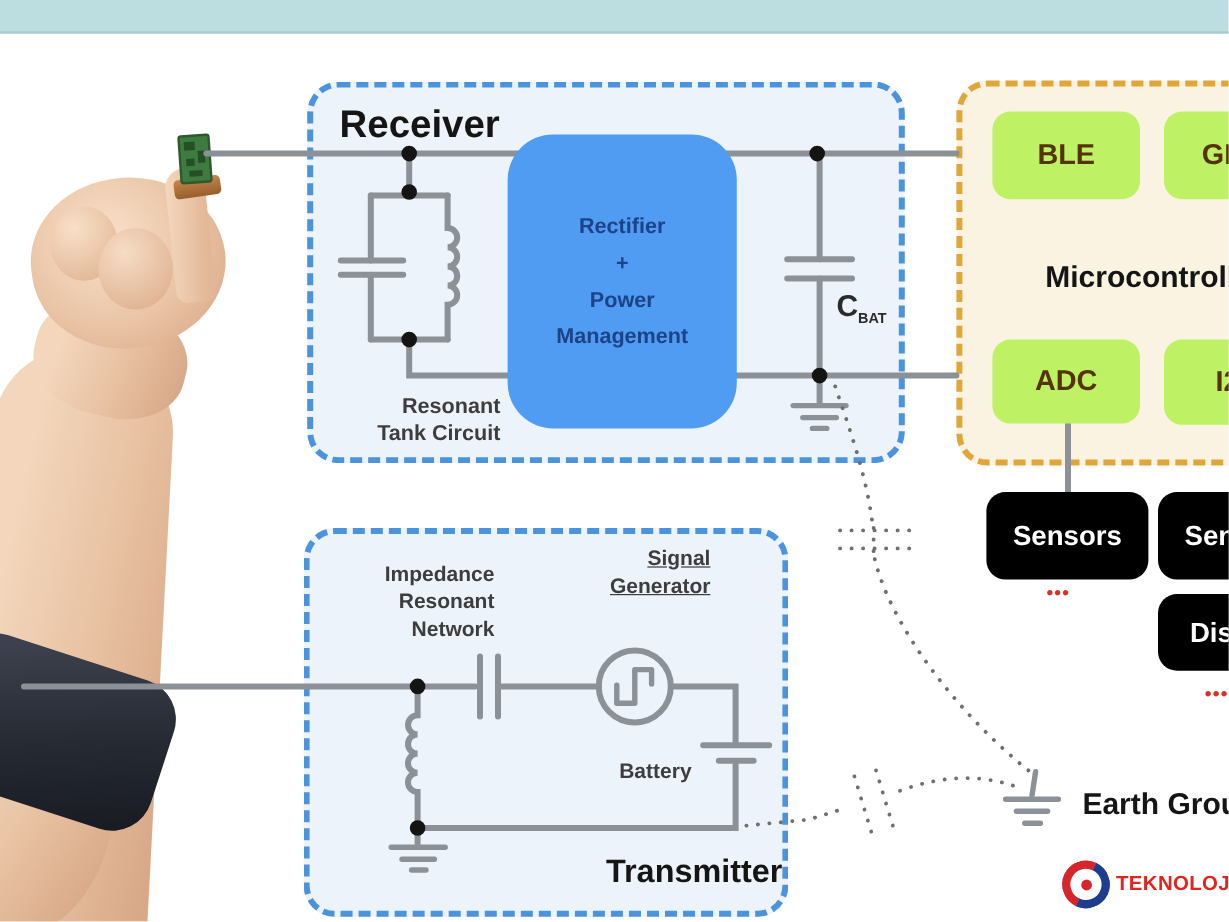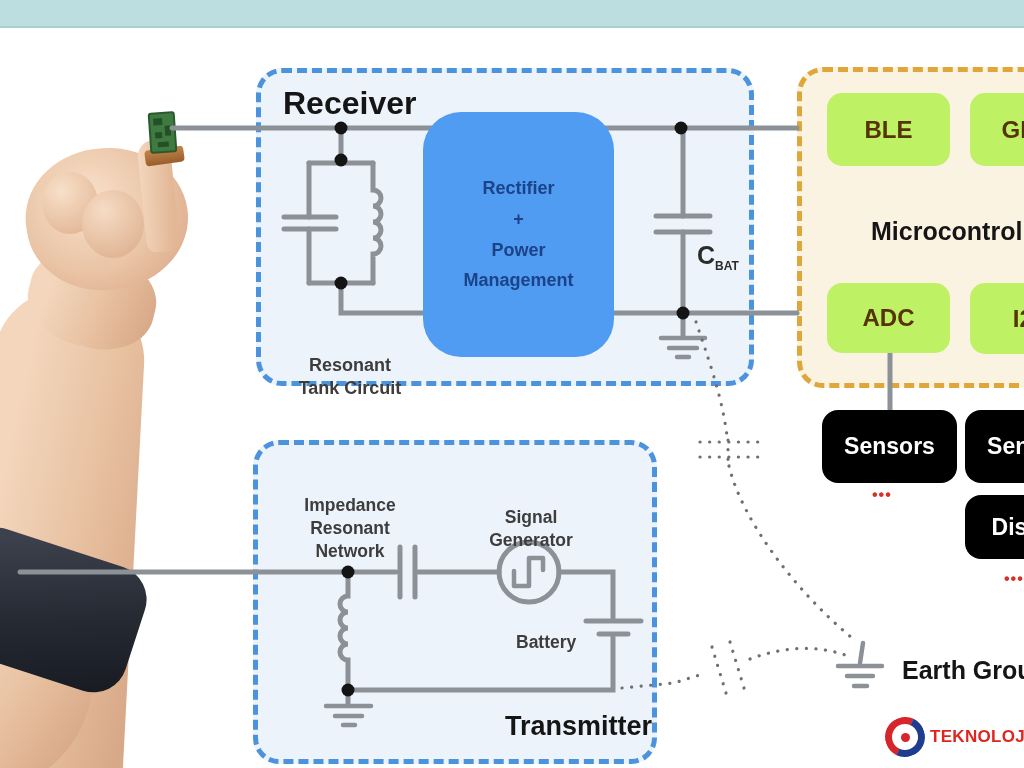--- a/index.html
+++ b/index.html
@@ -55,24 +55,24 @@
   #ellipsis-1{left:872px;top:486px;}
   #ellipsis-2{left:1004px;top:570px;}
 
   
   .lbl{position:absolute;z-index:3;color:#3d3d3d;}
   .title{font-weight:700;color:#151515;white-space:nowrap;}
   #receiver-title{left:283px;top:85px;font-size:32px;}
   #tx-title{left:505px;top:711px;font-size:27px;}
   #mcu-title{left:871px;top:217px;font-size:25px;}
   #earth-label{left:902px;top:656px;font-size:25px;}
-  .multiline{text-align:center;font-weight:600;font-size:18px;line-height:1.3;margin-top:27px;}
+  .multiline{text-align:right;font-weight:600;font-size:18px;line-height:1.3;}
   #tank-label{left:283px;top:327px;width:134px;}
   #impedance-label{left:288px;top:467px;width:124px;font-size:17.5px;}
-  #signal-label{left:470px;top:479px;width:122px;font-size:17.5px;}
+  #signal-label{left:470px;top:454px;width:122px;font-size:17.5px;text-decoration:underline;}
   #battery-label{left:516px;top:632px;font-size:17.5px;font-weight:700;}
   #cbat-label{left:697px;top:241px;color:#2b2b2b;font-weight:600;font-size:25px;}
   #cbat-label sub{font-size:12px;font-weight:700;}
 
   
   #logo{position:absolute;left:882px;top:714px;z-index:3;display:flex;align-items:center;}
   #logo-icon{position:relative;width:46px;height:46px;}
   #logo-icon .arc{position:absolute;left:3px;top:3px;width:40px;height:40px;border-radius:50%;box-sizing:border-box;}
   #logo-icon .arc-red{border:7px solid #d7262b;border-bottom-color:transparent;border-right-color:transparent;transform:rotate(-20deg);}
   #logo-icon .arc-blue{border:7px solid #1f3d8f;border-top-color:transparent;border-left-color:transparent;transform:rotate(-20deg);}

